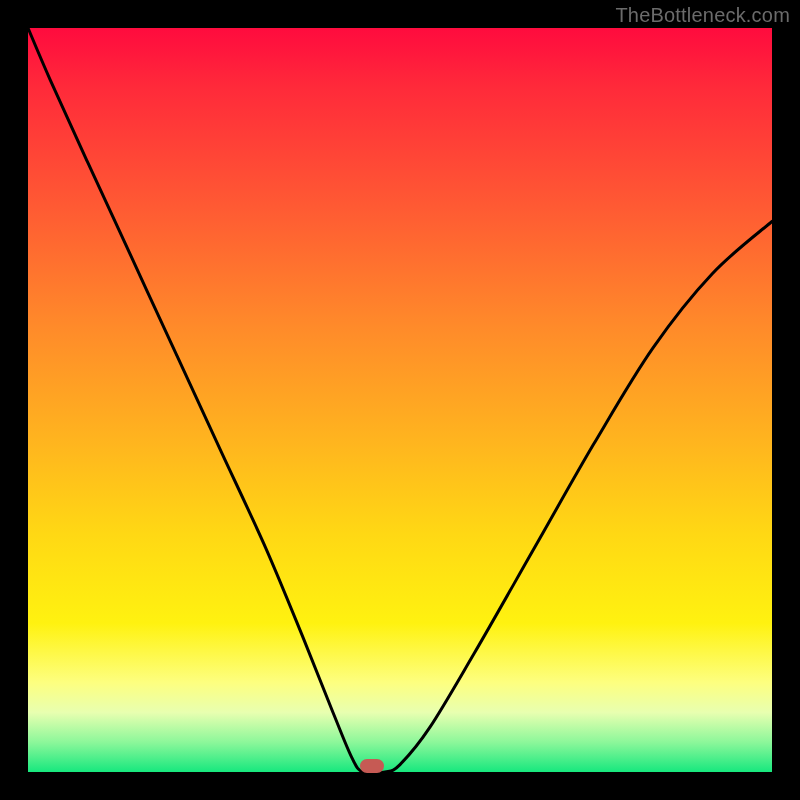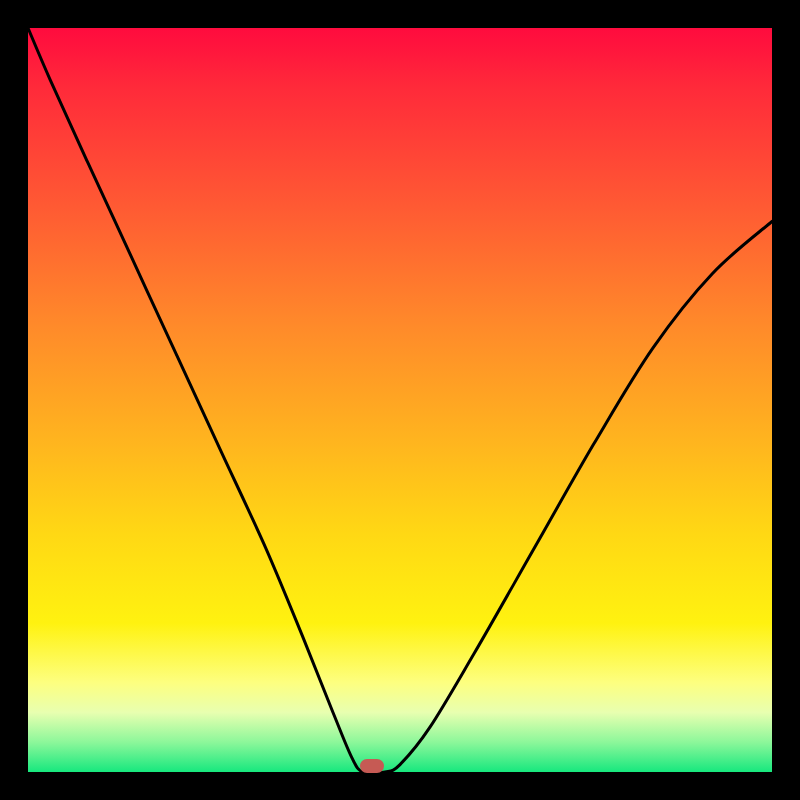--- a/index.html
+++ b/index.html
@@ -57,20 +57,21 @@
     height: 14px;
     border-radius: 7px;
     background: #c65a54;
     transform: translate(-50%, -50%);
   }
 </style>
 </head>
 <body>
 
 <div class="frame">
+  <div class="watermark">TheBottleneck.com</div>
 
   <div class="plot">
     <svg class="curve" viewBox="0 0 744 744" preserveAspectRatio="none">
       <path id="curve-path" fill="none" stroke="#000000" stroke-width="3" stroke-linejoin="round" stroke-linecap="round" d="M 0.0 0.0 C 3.7 8.7, 12.4 29.8, 22.3 52.1 C 32.2 74.4, 45.9 104.2, 59.5 133.9 C 73.2 163.7, 89.3 198.4, 104.2 230.6 C 119.0 262.9, 133.9 295.1, 148.8 327.4 C 163.7 359.6, 178.6 391.8, 193.4 424.1 C 208.3 456.3, 224.4 489.8, 238.1 520.8 C 251.7 551.8, 264.1 582.8, 275.3 610.1 C 286.4 637.4, 297.0 664.6, 305.0 684.5 C 313.1 704.3, 318.7 719.2, 323.6 729.1 C 328.6 739.0, 329.2 741.5, 334.8 744.0 C 340.4 746.5, 350.9 745.2, 357.1 744.0 C 363.3 742.8, 364.6 744.0, 372.0 736.6 C 379.4 729.1, 389.4 718.0, 401.8 699.4 C 414.2 680.8, 429.0 654.7, 446.4 625.0 C 463.8 595.2, 486.1 555.5, 505.9 520.8 C 525.8 486.1, 545.6 450.1, 565.4 416.6 C 585.3 383.2, 605.1 348.4, 625.0 319.9 C 644.8 291.4, 664.6 266.6, 684.5 245.5 C 704.3 224.4, 734.1 202.1, 744.0 193.4"></path>
     </svg>
     <div class="marker" id="min-marker" style="left: 343.728px; top: 738.048px; background: rgb(198, 90, 84);"></div>
   </div>
 </div>
 
 </body></html>

